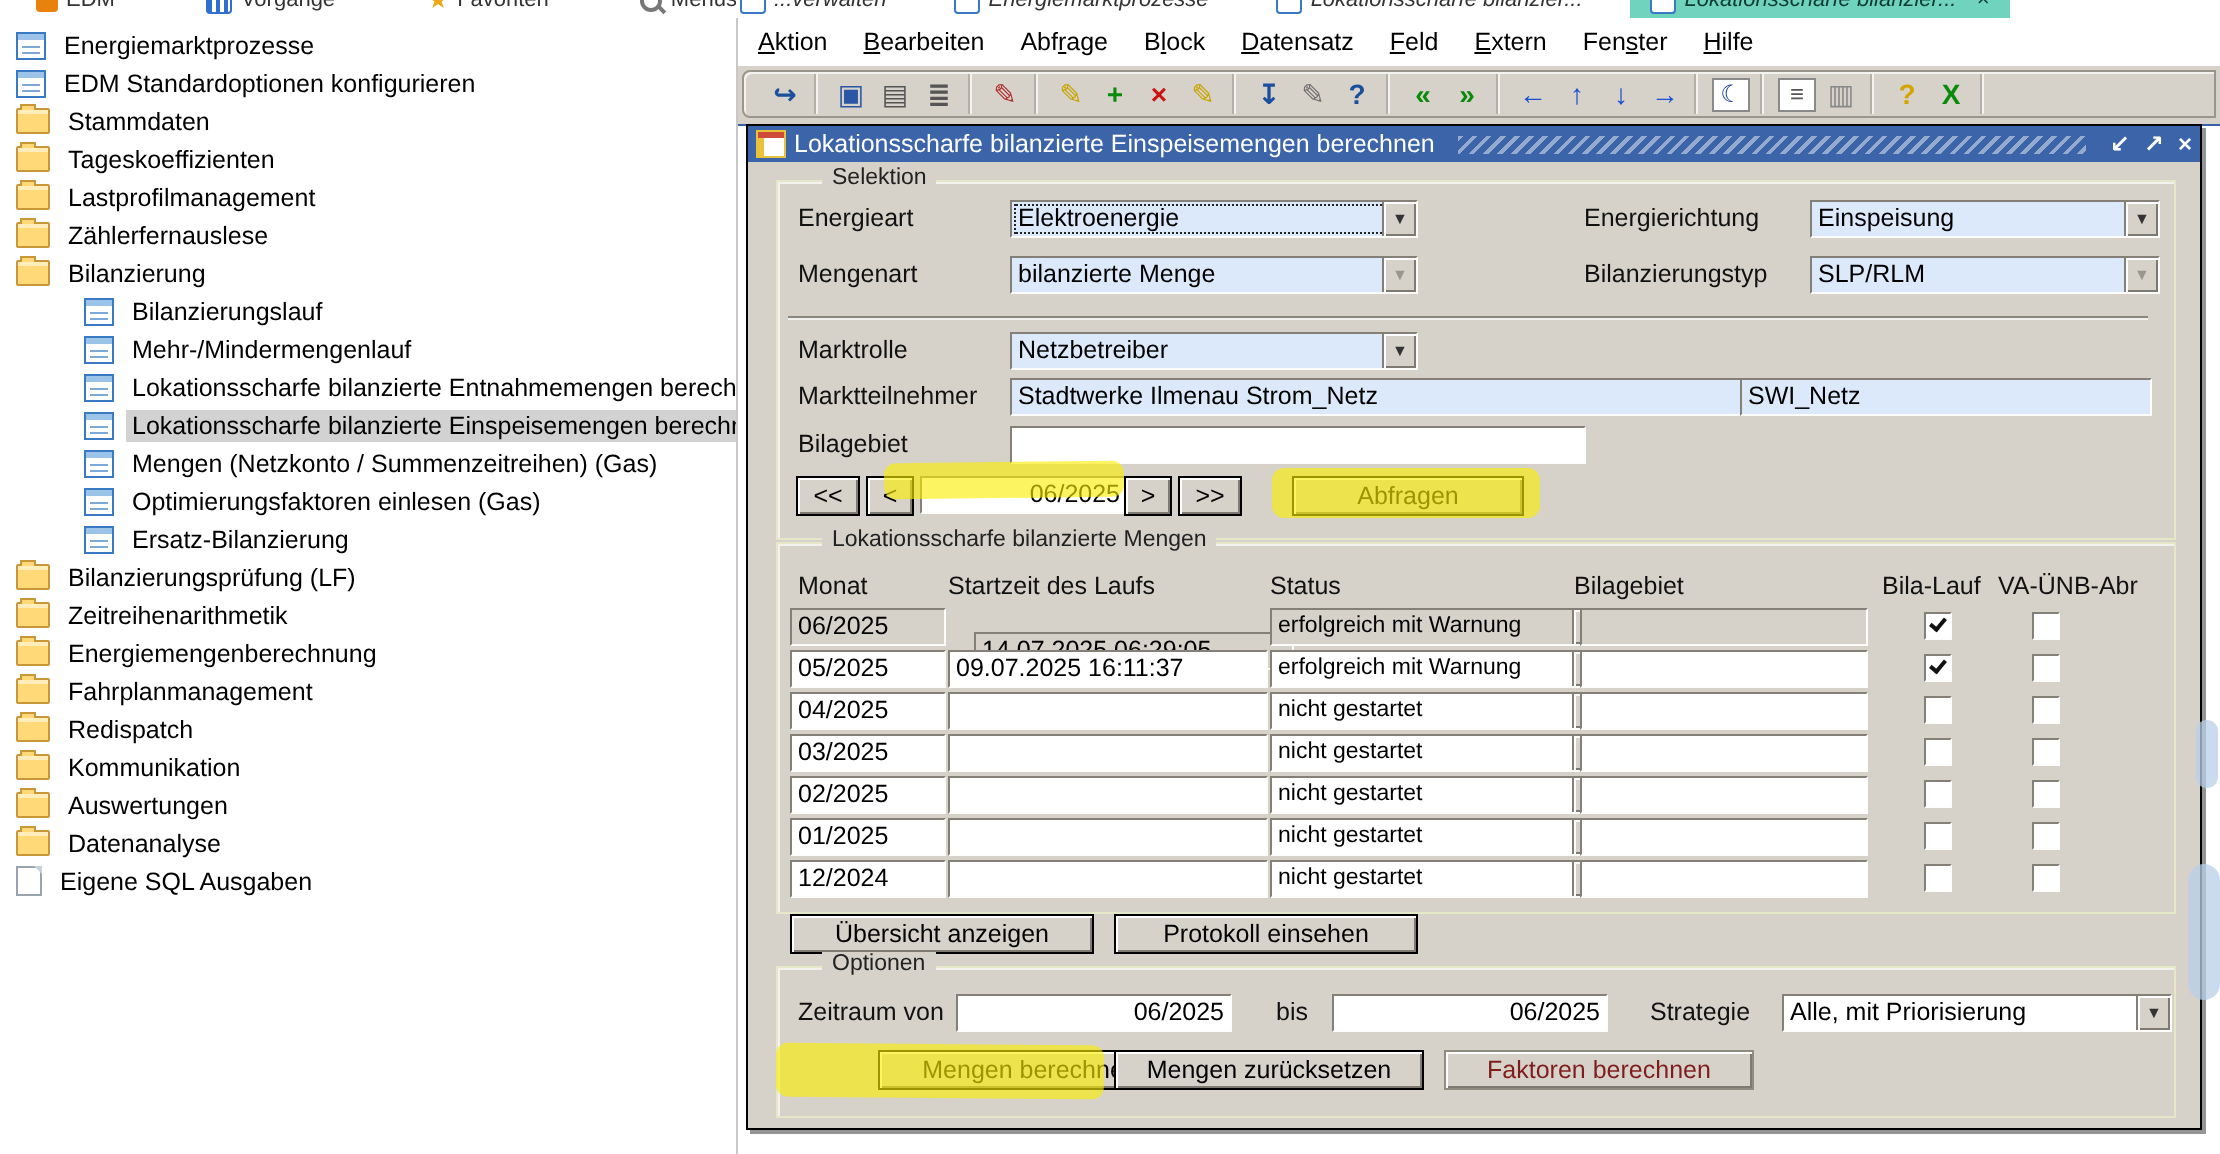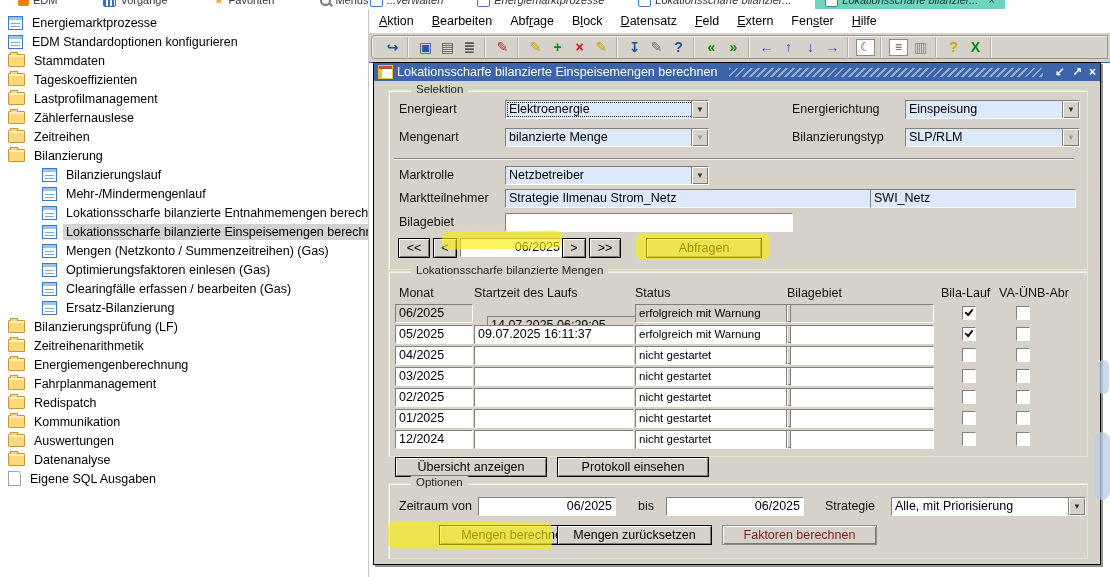--- a/index.html
+++ b/index.html
@@ -144,24 +144,20 @@
       <div class="tree-item">
         <span class="ic ic-folder"></span>
         <span class="tree-label">Lastprofilmanagement</span>
       </div>
       <div class="tree-item">
         <span class="ic ic-folder"></span>
         <span class="tree-label">Zählerfernauslese</span>
       </div>
       <div class="tree-item">
         <span class="ic ic-folder"></span>
-        <span class="tree-label">Zeitreihen</span>
-      </div>
-      <div class="tree-item">
-        <span class="ic ic-folder"></span>
         <span class="tree-label">Bilanzierung</span>
       </div>
       <div class="tree-item ind1">
         <span class="ic ic-form"></span>
         <span class="tree-label">Bilanzierungslauf</span>
       </div>
       <div class="tree-item ind1">
         <span class="ic ic-form"></span>
         <span class="tree-label">Mehr-/Mindermengenlauf</span>
       </div>
@@ -173,24 +169,20 @@
         <span class="ic ic-form"></span>
         <span class="tree-label">Lokationsscharfe bilanzierte Einspeisemengen berechnen</span>
       </div>
       <div class="tree-item ind1">
         <span class="ic ic-form"></span>
         <span class="tree-label">Mengen (Netzkonto / Summenzeitreihen) (Gas)</span>
       </div>
       <div class="tree-item ind1">
         <span class="ic ic-form"></span>
         <span class="tree-label">Optimierungsfaktoren einlesen (Gas)</span>
-      </div>
-      <div class="tree-item ind1">
-        <span class="ic ic-form"></span>
-        <span class="tree-label">Clearingfälle erfassen / bearbeiten (Gas)</span>
       </div>
       <div class="tree-item ind1">
         <span class="ic ic-form"></span>
         <span class="tree-label">Ersatz-Bilanzierung</span>
       </div>
       <div class="tree-item">
         <span class="ic ic-folder"></span>
         <span class="tree-label">Bilanzierungsprüfung (LF)</span>
       </div>
       <div class="tree-item">
@@ -322,21 +314,21 @@
     </div>
 
     <div class="sep" style="left:20px;top:95px;width:680px;"></div>
 
     <span class="lbl" style="left:25px;top:105px;">Marktrolle</span>
     <div class="fld blue combo" style="left:131px;top:103px;width:181px;">
       <span>Netzbetreiber</span><span class="arr">▼</span>
     </div>
 
     <span class="lbl" style="left:25px;top:128px;">Marktteilnehmer</span>
-    <div class="fld blue" style="left:131px;top:126px;width:358px;">Strategie Ilmenau Strom_Netz</div>
+    <div class="fld blue" style="left:131px;top:126px;width:358px;">Stadtwerke Ilmenau Strom_Netz</div>
     <div class="fld blue" style="left:496px;top:126px;width:198px;">SWI_Netz</div>
 
     <span class="lbl" style="left:25px;top:152px;">Bilagebiet</span>
     <div class="fld" style="left:131px;top:150px;width:280px;"></div>
 
     <div class="btn" style="left:24px;top:175px;width:30px;">&lt;&lt;</div>
     <div class="btn" style="left:59px;top:175px;width:22px;">&lt;</div>
     <div class="fld right" style="left:86px;top:175px;width:96px;">06/2025</div>
     <div class="btn" style="left:188px;top:175px;width:22px;">&gt;</div>
     <div class="btn" style="left:215px;top:175px;width:30px;">&gt;&gt;</div>

